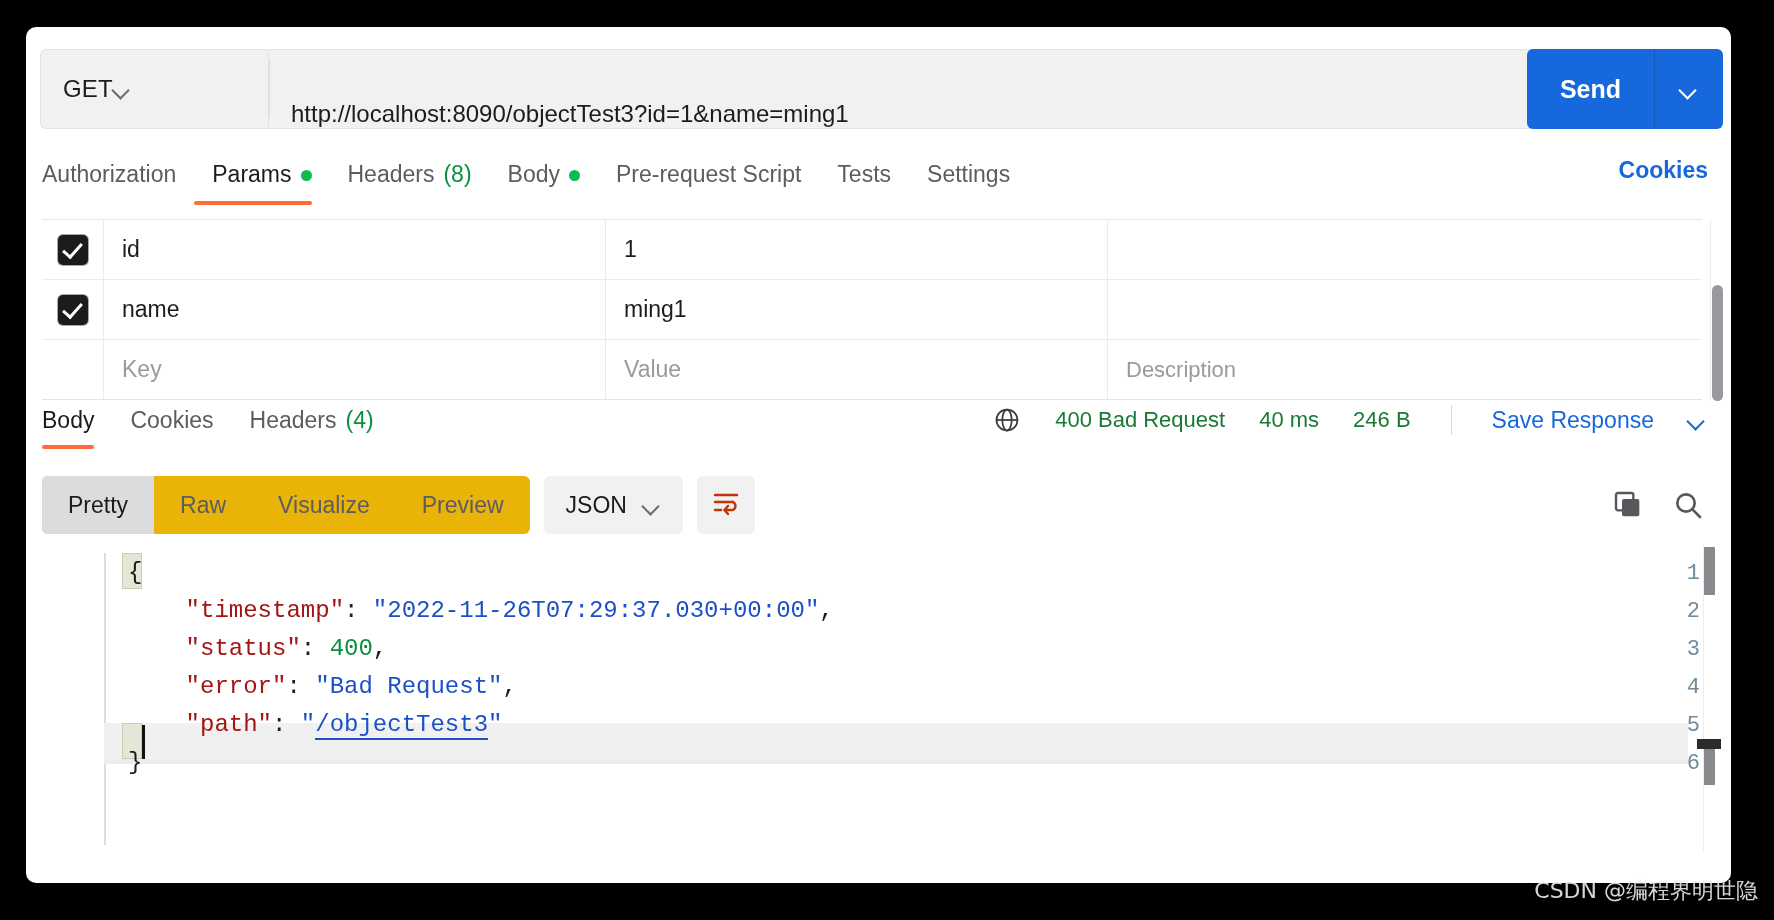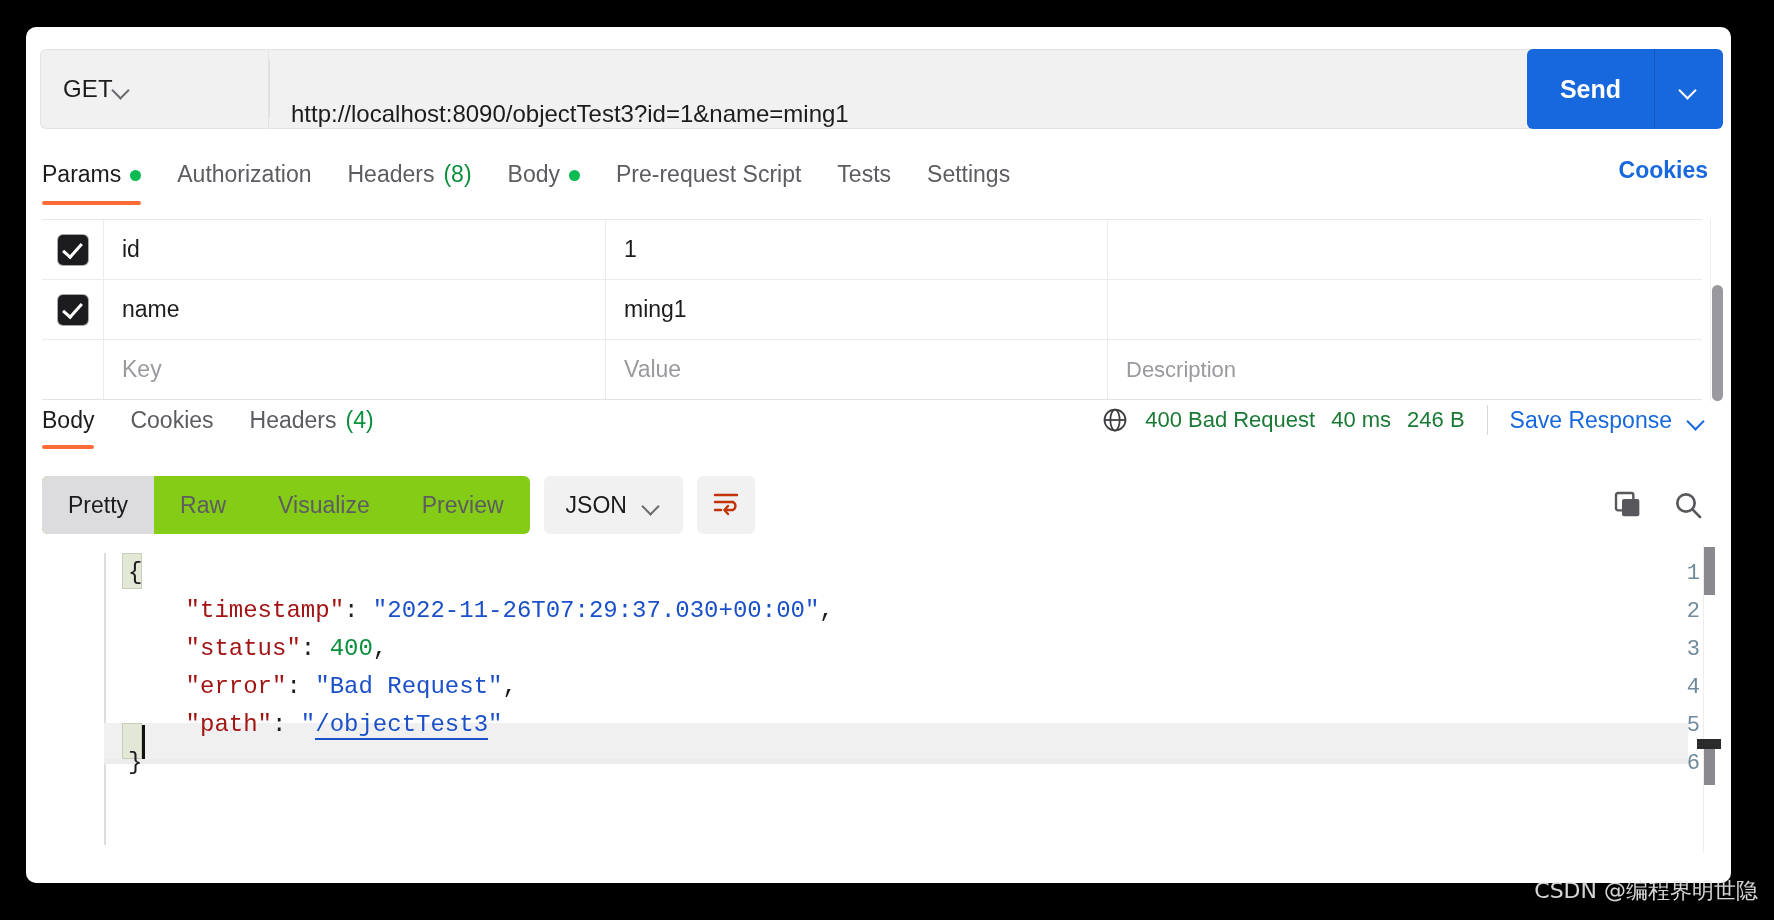--- a/index.html
+++ b/index.html
@@ -181,21 +181,21 @@
 
   
   .resp-tabs {
     position:absolute; left:16px; top: 376px;
     width: 1672px; height: 58px;
     display:flex; align-items:flex-start;
   }
   .resp-tabs .tab { font-size:23px; height:54px; }
 
   .meta {
-    margin-left:auto; display:flex; align-items:center; gap: 16px;
+    margin-left:auto; display:flex; align-items:center; gap: 34px;
     padding-right: 8px; margin-top: 2px;
   }
   .globe { width:28px; height:28px; }
   .meta-text { font-size:22px; color:#1a7a35; }
   .meta-sep { width:1px; height:30px; background:#d8d8d8; margin:0 6px; }
   .save-resp { font-size:23px; color:#1668dc; font-weight:400; cursor:pointer; }
   .save-caret { width:18px; height:11px; position:relative; }
   .save-caret::before{
     content:""; position:absolute; left:1px; top:0;
     width:11px; height:11px;
@@ -203,21 +203,21 @@
     transform: rotate(45deg);
   }
 
   
   .body-toolbar {
     position:absolute; left:16px; top: 448px;
     width: 1672px; height: 60px;
     display:flex; align-items:center; gap: 14px;
   }
   .seg {
-    display:flex; background:#84cc16; border-radius:6px; overflow:hidden;
+    display:flex; background:#eab308; border-radius:6px; overflow:hidden;
     height: 58px;
   }
   .seg-item {
     padding: 0 26px; display:flex; align-items:center;
     font-size:23px; color:#5c5c61; cursor:pointer;
   }
   .seg-item.active { background:#dcdcde; color:#1c1c1e; }
   .jsonsel {
     display:flex; align-items:center; gap:16px;
     background:#f1f1f2; border-radius:6px; height:58px;
@@ -320,26 +320,26 @@
     </div>
 
     <div class="send-wrap">
       <div class="send-btn">Send</div>
       <div class="send-caret">
         <span class="chev"></span>
       </div>
     </div>
 
     <div class="req-tabs">
+      <div class="tab">
+        <span>Authorization</span>
+      </div>
       <div class="tab active">
         <span>Params</span>
         <span class="dot"></span>
-      </div>
-      <div class="tab">
-        <span>Authorization</span>
       </div>
       <div class="tab">
         <span>Headers</span>
         <span class="count">(8)</span>
       </div>
       <div class="tab">
         <span>Body</span>
         <span class="dot"></span>
       </div>
       <div class="tab">

